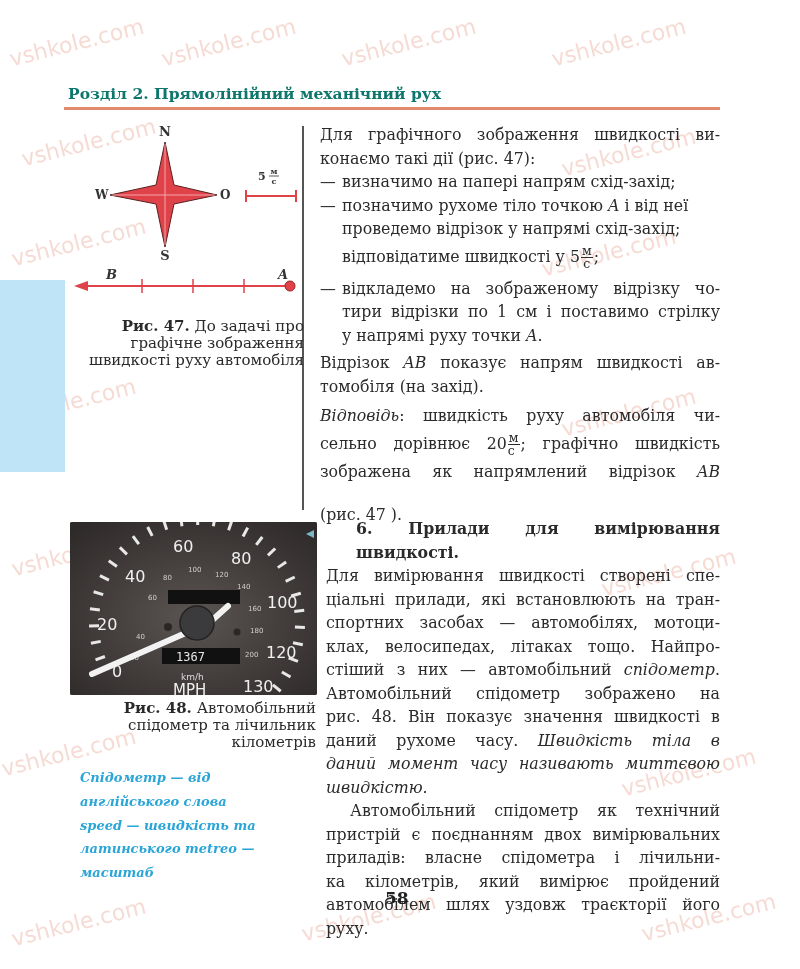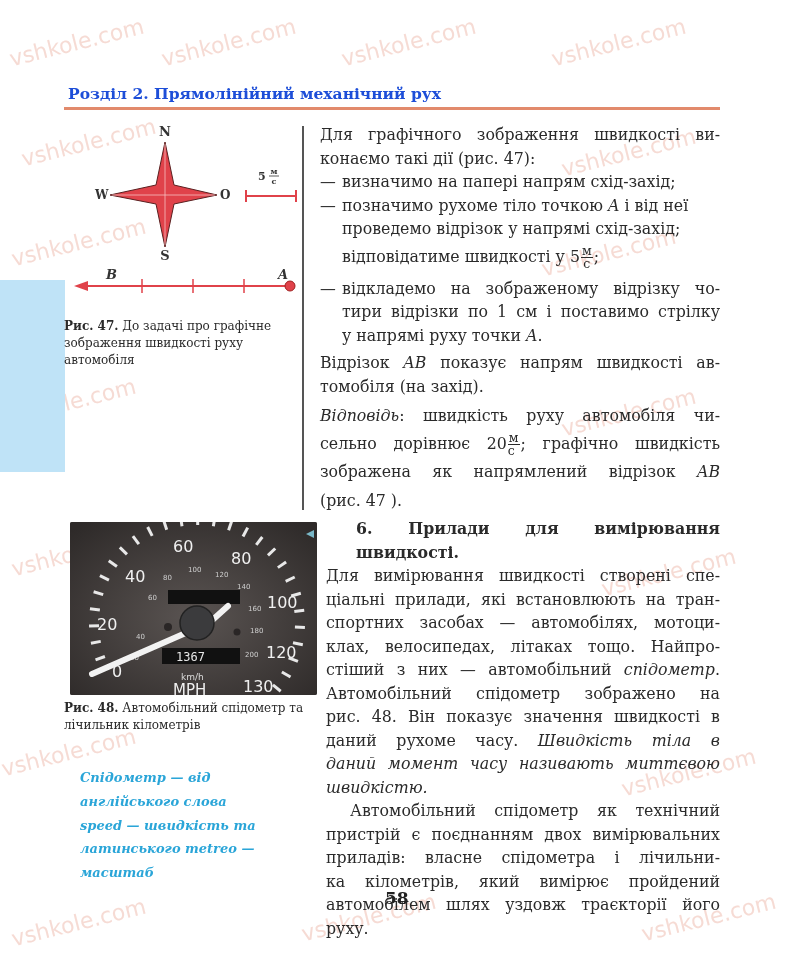--- a/index.html
+++ b/index.html
@@ -1,25 +1,25 @@
 <!DOCTYPE html>
 <html><head>
 <meta charset="utf-8">
 <style>
   html,body{margin:0;padding:0;}
   body{width:800px;height:969px;position:relative;overflow:hidden;background:#ffffff;
        font-family:"DejaVu Serif","Liberation Serif",serif;color:#2a2a2a;}
   .wm{position:absolute;color:#f3cfc6;font-family:"DejaVu Sans",sans-serif;font-size:22px;
       transform:rotate(-14deg);white-space:nowrap;pointer-events:none;opacity:.75;}
-  #header{position:absolute;left:68px;top:84px;font-weight:bold;font-size:15.5px;color:#1d4ed8;}
+  #header{position:absolute;left:68px;top:84px;font-weight:bold;font-size:15.5px;color:#0f766e;}
   #header-rule{position:absolute;left:64px;top:107px;width:656px;height:3px;background:#e28a6c;}
   #side-tab{position:absolute;left:0;top:280px;width:65px;height:192px;background:#bfe3f7;}
   #vdivider{position:absolute;left:302px;top:126px;width:1.5px;height:384px;background:#555;}
   #fig47{position:absolute;left:70px;top:122px;width:230px;height:185px;}
-  .cap{position:absolute;text-align:left;font-size:12px;line-height:17px;color:#2a2a2a;}
+  .cap{position:absolute;text-align:right;font-size:15px;line-height:17px;color:#2a2a2a;}
   .cap b{font-weight:bold;}
   #cap47{left:64px;top:318px;width:240px;}
   #cap48{left:64px;top:700px;width:252px;}
   #speedo{position:absolute;left:70px;top:522px;width:247px;height:173px;background:#4a4442;overflow:hidden;border-radius:2px;}
   .col{position:absolute;font-size:15.8px;line-height:23.5px;}
   .col p{margin:0;}
   .j{text-align:justify;text-align-last:justify;}
   .jl{text-align:left;}
   .ind{padding-left:22px;}
   .dash{position:relative;padding-left:22px;}
@@ -102,21 +102,21 @@
   <p class="ind jl">проведемо відрізок у напрямі схід-захід;</p>
   <p class="ind jl" style="line-height:32px;"><span>відповідатиме швидкості у 5</span><span class="frac"><span class="n">м</span><span class="d">с</span></span><span>;</span></p>
   <p class="dash j" style="margin-top:4px;">відкладемо на зображеному відрізку чо-</p>
   <p class="ind j">тири відрізки по 1 см і поставимо стрілку</p>
   <p class="ind jl"><span>у напрямі руху точки </span><i>A</i><span>.</span></p>
   <p class="j" style="margin-top:4px;"><span>Відрізок </span><i>AB</i><span> показує напрям швидкості ав-</span></p>
   <p class="jl">томобіля (на захід).</p>
   <p class="j" style="margin-top:6px;"><i>Відповідь</i><span>: швидкість руху автомобіля чи-</span></p>
   <p class="j" style="line-height:32px;"><span>сельно дорівнює 20</span><span class="frac"><span class="n">м</span><span class="d">с</span></span><span>; графічно швидкість</span></p>
   <p class="j"><span>зображена як напрямлений відрізок </span><i>AB</i></p>
-  <p class="jl" style="margin-top:6px;">(рис. 47 ).</p>
+  <p class="jl" style="margin-top:20px;">(рис. 47 ).</p>
 </div>
 
 <div id="speedo">
   <svg width="247" height="173" viewBox="0 0 247 173">
     <defs>
       <radialGradient id="sg" cx="50%" cy="55%" r="70%">
         <stop offset="0" stop-color="#5a5452"></stop>
         <stop offset="1" stop-color="#2e2a29"></stop>
       </radialGradient>
     </defs>

